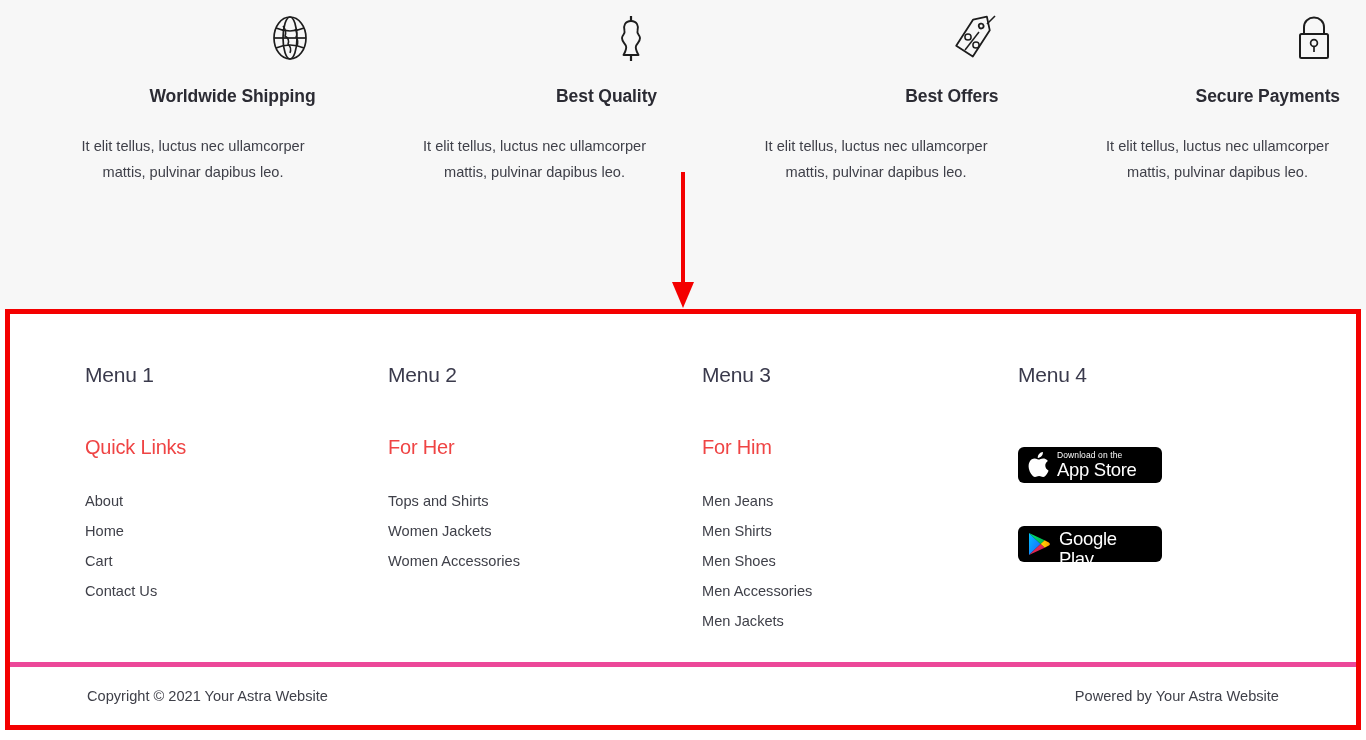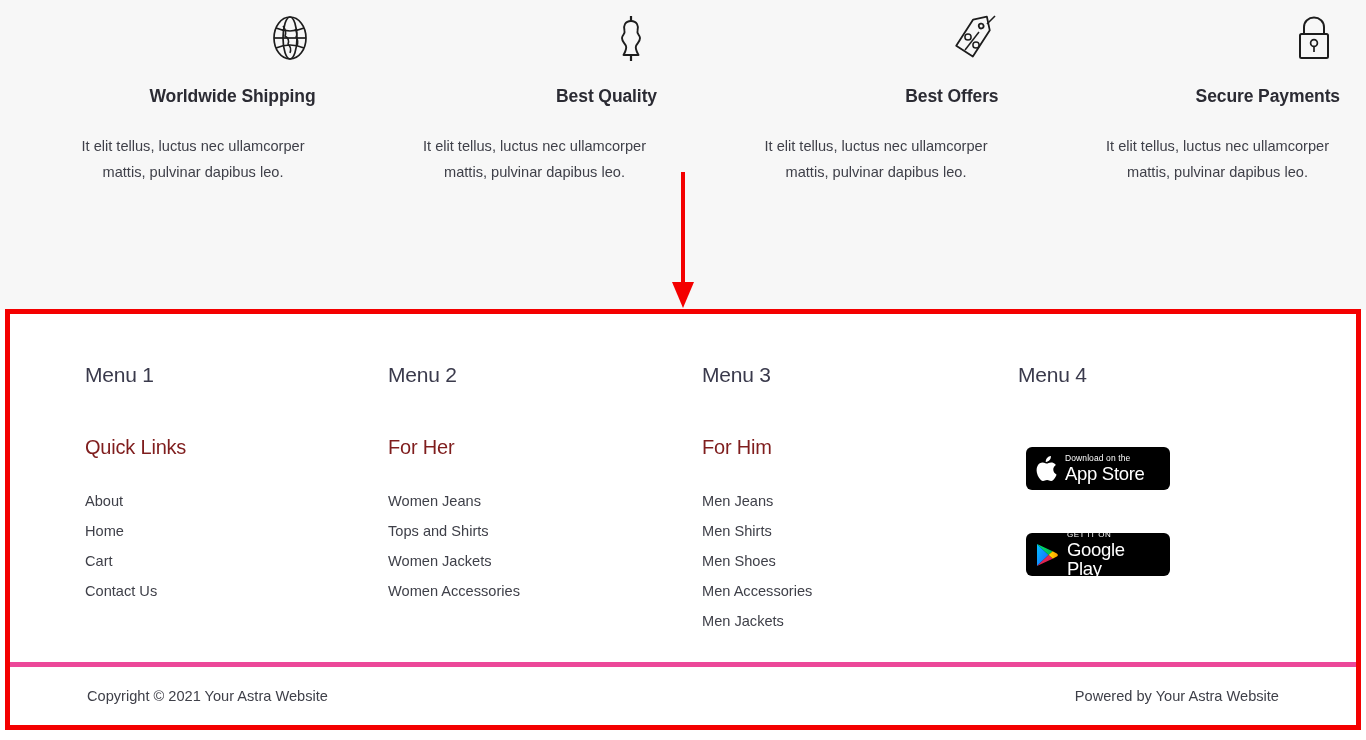--- a/index.html
+++ b/index.html
@@ -111,21 +111,21 @@
     font-weight: normal;
     color: #3a3a4c;
     letter-spacing: -0.2px;
     line-height: 1;
     margin-bottom: 52px;
   }
 
   .widget-title {
     font-size: 20px;
     font-weight: normal;
-    color: #7f1d1d;
+    color: #ef4444;
     letter-spacing: -0.2px;
     line-height: 1;
     margin-bottom: 31px;
   }
 
   .link-list { list-style: none; }
 
   .link-list li { margin-bottom: 3px; }
 
   .footer-link {
@@ -135,28 +135,27 @@
     text-decoration: none;
     display: inline-block;
   }
 
   
   .badge-stack { padding-top: 10px; }
 
   .store-badge {
     display: block;
     width: 144px;
-    height: 43px;
+    height: 36px;
     background: #000000;
     border-radius: 6px;
     margin-bottom: 43px;
     position: relative;
     overflow: hidden;
     text-decoration: none;
-    margin-left: 8px;
   }
 
   .badge-inner {
     display: flex;
     align-items: center;
     height: 100%;
     padding: 0 9px;
   }
 
   .badge-glyph {
@@ -292,21 +291,20 @@
         <li><a class="footer-link" href="#">Home</a></li>
         <li><a class="footer-link" href="#">Cart</a></li>
         <li><a class="footer-link" href="#">Contact Us</a></li>
       </ul>
     </div>
 
     <div class="footer-col col-2">
       <div class="menu-label">Menu 2</div>
       <div class="widget-title">For Her</div>
       <ul class="link-list">
-        <li><a class="footer-link" href="#">Women Jeans</a></li>
         <li><a class="footer-link" href="#">Tops and Shirts</a></li>
         <li><a class="footer-link" href="#">Women Jackets</a></li>
         <li><a class="footer-link" href="#">Women Accessories</a></li>
       </ul>
     </div>
 
     <div class="footer-col col-3">
       <div class="menu-label">Menu 3</div>
       <div class="widget-title">For Him</div>
       <ul class="link-list">

